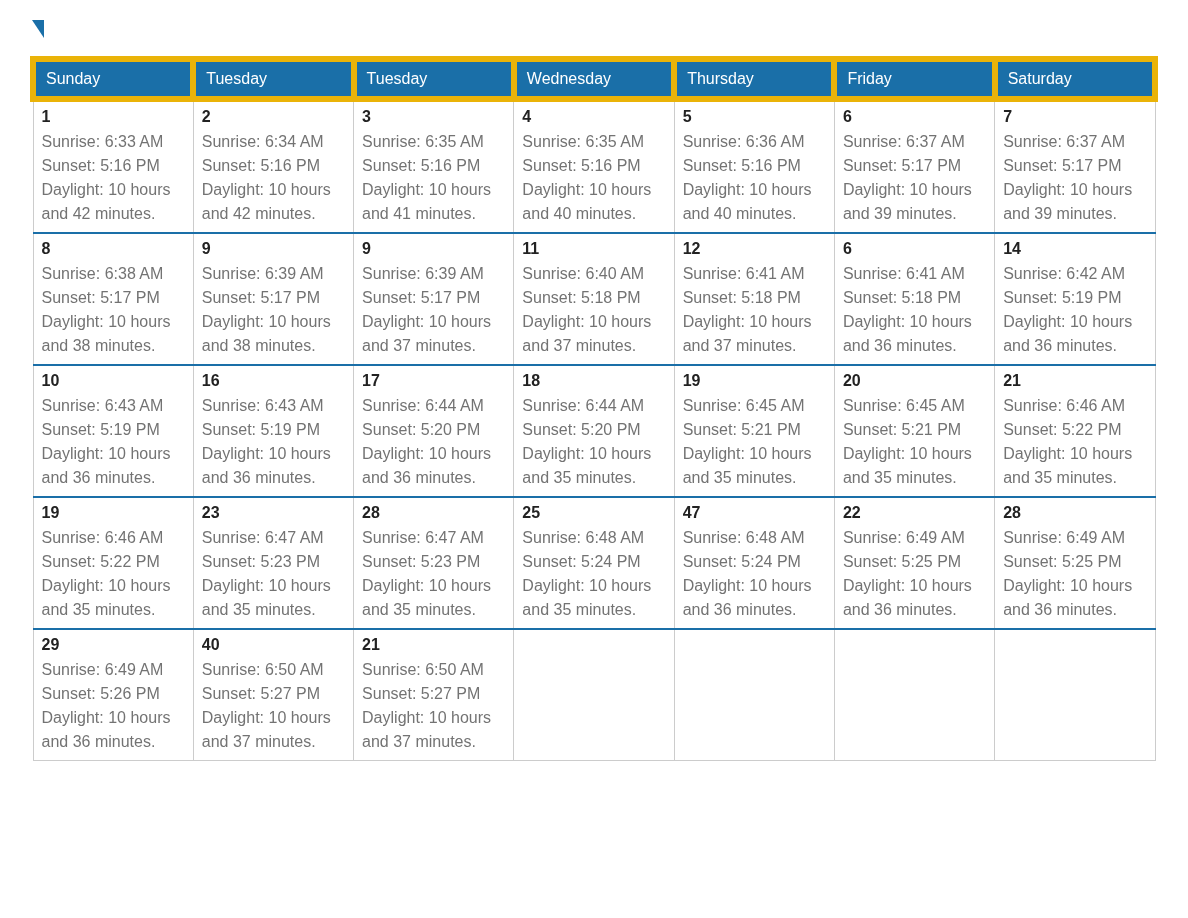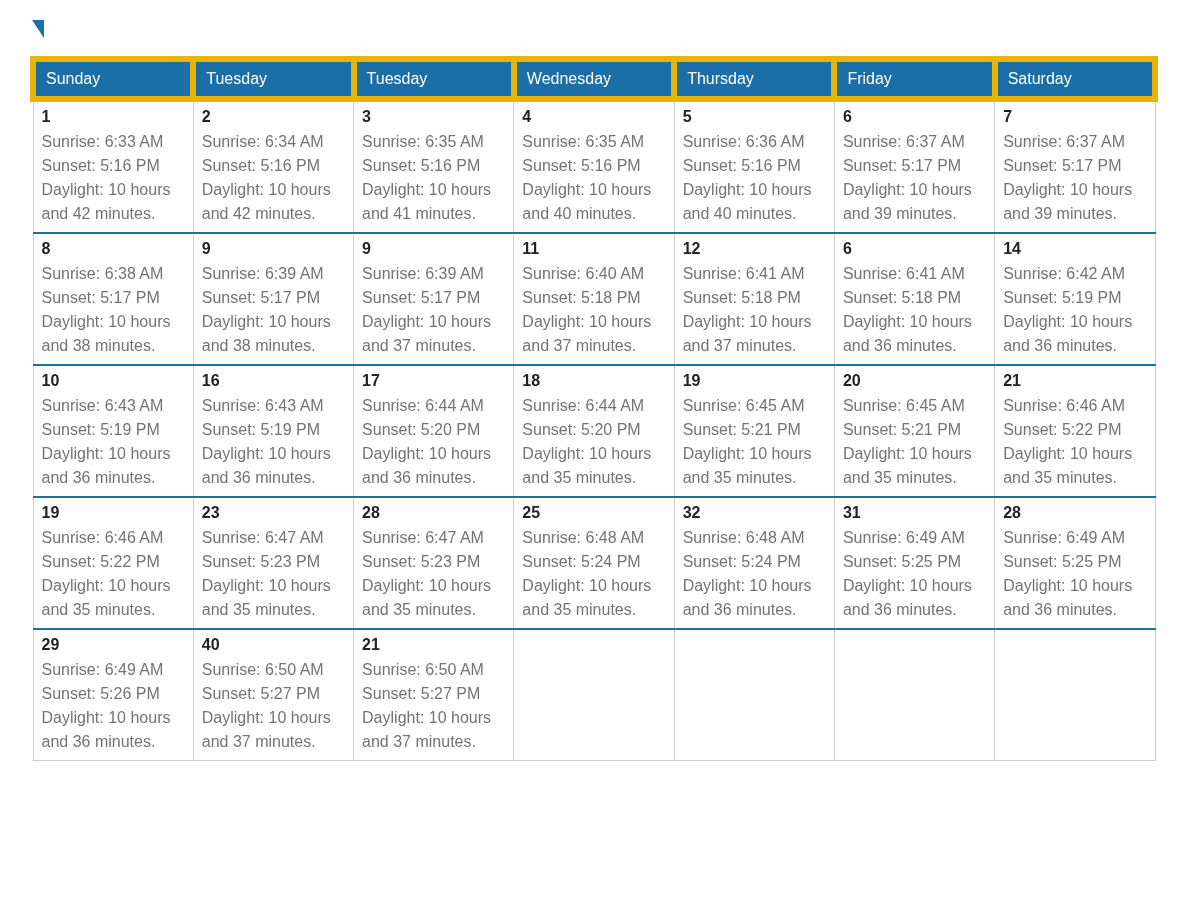--- a/index.html
+++ b/index.html
@@ -229,25 +229,25 @@
         </td>
         <td>
           <span class="day-num">28</span>
           <div class="day-info">Sunrise: 6:47 AM<br>Sunset: 5:23 PM<br>Daylight: 10 hours and 35 minutes.</div>
         </td>
         <td>
           <span class="day-num">25</span>
           <div class="day-info">Sunrise: 6:48 AM<br>Sunset: 5:24 PM<br>Daylight: 10 hours and 35 minutes.</div>
         </td>
         <td>
-          <span class="day-num">32</span>
+          <span class="day-num">47</span>
           <div class="day-info">Sunrise: 6:48 AM<br>Sunset: 5:24 PM<br>Daylight: 10 hours and 36 minutes.</div>
         </td>
         <td>
-          <span class="day-num">31</span>
+          <span class="day-num">22</span>
           <div class="day-info">Sunrise: 6:49 AM<br>Sunset: 5:25 PM<br>Daylight: 10 hours and 36 minutes.</div>
         </td>
         <td>
           <span class="day-num">28</span>
           <div class="day-info">Sunrise: 6:49 AM<br>Sunset: 5:25 PM<br>Daylight: 10 hours and 36 minutes.</div>
         </td>
       </tr>
       <tr>
         <td>
           <span class="day-num">29</span>

